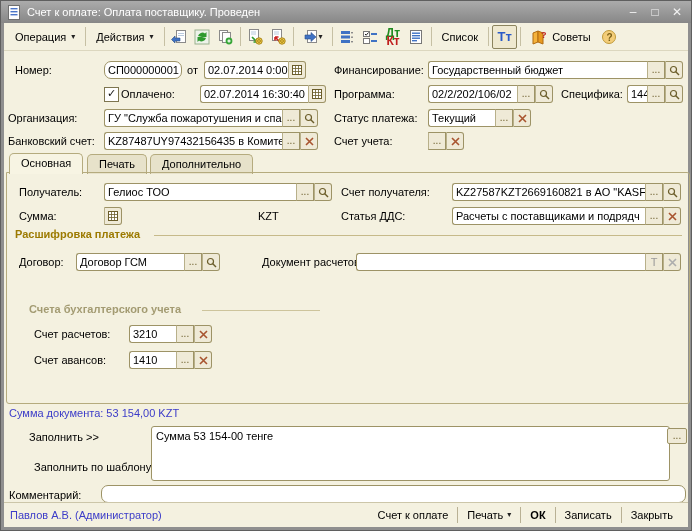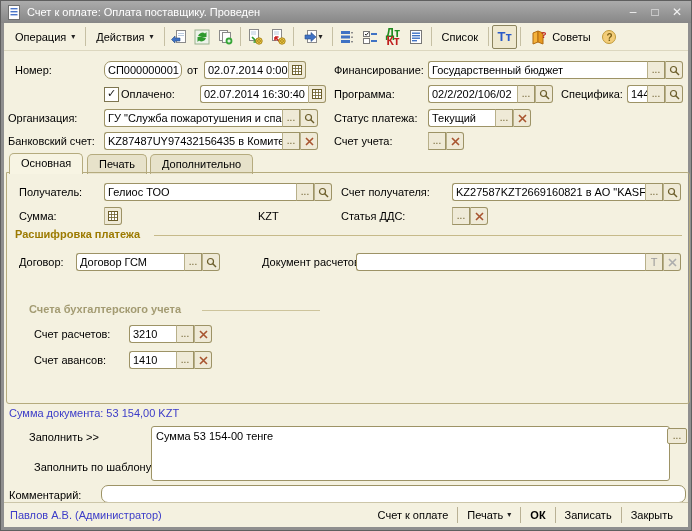--- a/index.html
+++ b/index.html
@@ -407,20 +407,21 @@
               <svg width="10" height="10" viewBox="0 0 10 10">
                 <rect x="0.5" y="0.5" width="9" height="9" fill="#fff" stroke="#6b5d2a"></rect>
                 <path d="M0.5 3.5 H9.5 M0.5 6.5 H9.5 M3.5 0.5 V9.5 M6.5 0.5 V9.5" stroke="#6b5d2a" stroke-width="0.8"></path>
               </svg>
             </span>
         </div>
       </div>
       <div class="lbl" style="left:254px;top:157px">KZT</div>
       <div class="lbl" style="left:337px;top:157px">Статья ДДС:</div>
       <div class="fld wb" style="left:448px;top:156px;width:229px;z-index:2">
+        <div class="inp">Расчеты с поставщиками и подрядч</div>
         <div class="abtn">
             <span class="dots">...</span>
           </div>
         <div class="abtn lastb">
           <span>
               <svg width="9" height="9" viewBox="0 0 9 9">
                 <path d="M1 1 L8 8 M8 1 L1 8" stroke="#a8542f" stroke-width="1.6"></path>
               </svg>
             </span>
         </div>

